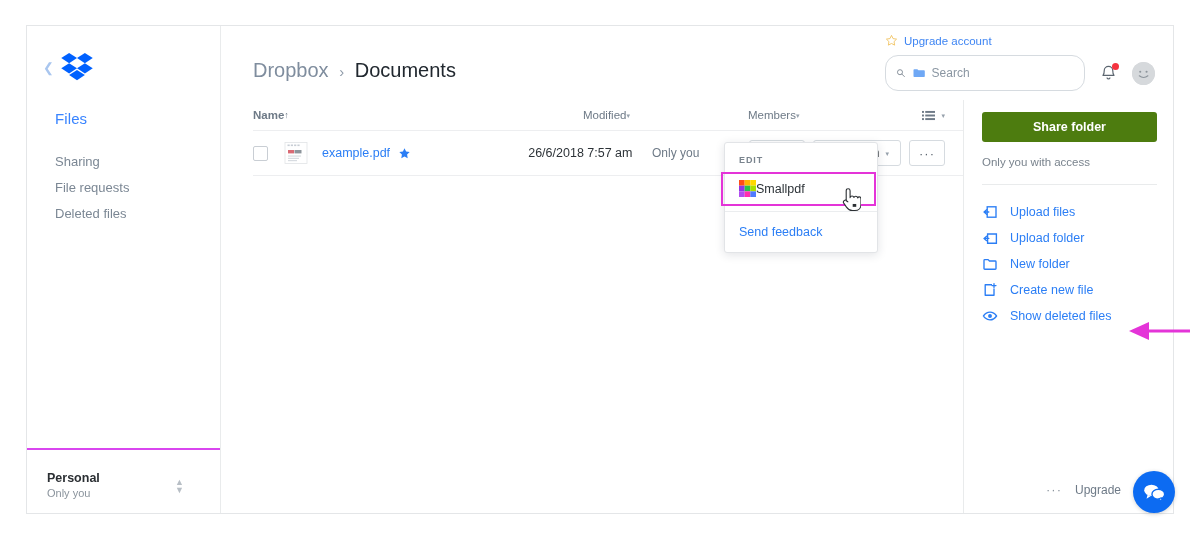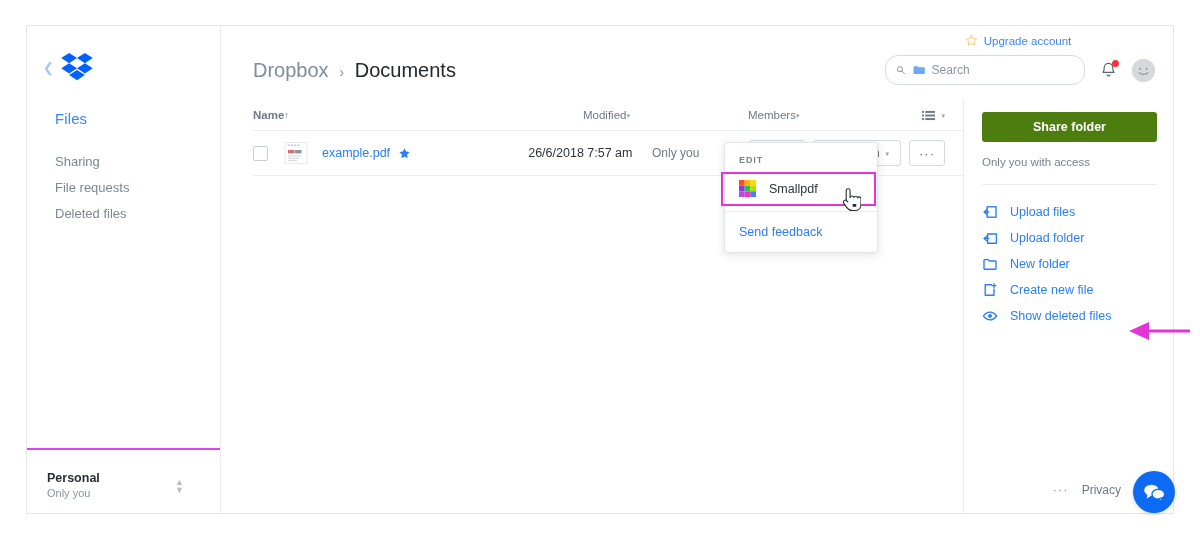--- a/index.html
+++ b/index.html
@@ -133,42 +133,42 @@
     white-space: nowrap;
   }
   .crumb-muted { color: #7f8d9e; }
   .crumb-sep { color: #8e9aa8; margin: 0 5px; font-size: 15px; }
   .crumb-current { color: #21282f; }
 
   .topbar-right {
     margin-left: auto;
     display: flex;
     flex-direction: column;
-    align-items: center;
+    align-items: flex-start;
     padding-top: 8px;
   }
   .upgrade-row {
     display: flex;
     align-items: center;
     gap: 6px;
     font-size: 11.5px;
     color: #3e85f3;
     cursor: pointer;
     padding-right: 4px;
   }
   .star-outline { width: 13px; height: 13px; display: block; }
   .topbar-controls {
     display: flex;
     align-items: center;
     gap: 14px;
     margin-top: 8px;
   }
   .searchbox {
     width: 200px;
-    height: 30px;
+    height: 36px;
     border: 1px solid #d6dbe0;
     border-radius: 13px;
     display: flex;
     align-items: center;
     padding: 0 10px;
     box-sizing: border-box;
     gap: 7px;
     background: #fff;
   }
   .search-glass { width: 12px; height: 12px; display:block; }
@@ -314,21 +314,21 @@
   .dd-label {
     font-size: 9px;
     letter-spacing: 0.9px;
     color: #7a848e;
     font-weight: bold;
     padding: 12px 0 7px 14px;
   }
   .dd-app-row {
     display: flex;
     align-items: center;
-    gap: 13px;
+    gap: 0;
     padding: 8px 0 8px 14px;
     cursor: pointer;
     position: relative;
   }
   .smallpdf-icon { width: 17px; height: 17px; display: block; }
   .dd-app-name { font-size: 12.5px; color: #2d3338; }
   .dd-divider { height: 1px; background: #ebedef; margin: 6px 0 0 0; }
   .dd-feedback {
     font-size: 12.5px;
     color: #2b7ef5;
@@ -676,21 +676,21 @@
             <div class="panel-action">
               <svg class="pa-icon" viewBox="0 0 20 20">
                 <path d="M1.8 10S5 5.2 10 5.2 18.2 10 18.2 10 15 14.8 10 14.8 1.8 10 1.8 10z" fill="none" stroke="#2b7ef5" stroke-width="1.7" stroke-linejoin="round"></path>
                 <circle cx="10" cy="10" r="2.4" fill="#2b7ef5"></circle>
               </svg>
               <span>Show deleted files</span>
             </div>
 
             <div class="panel-footer">
               <span class="dots-muted">···</span>
-              <span class="privacy-link">Privacy</span>
+              <span class="privacy-link">Upgrade</span>
               <span class="help-circle">?</span>
               <span class="chat-bubble">
                 <svg viewBox="0 0 28 24" width="24" height="21">
                   <ellipse cx="11" cy="9.5" rx="8.4" ry="6.6" fill="#ffffff"></ellipse>
                   <path d="M6.5 14.6l-1.2 4.6 5-3.2z" fill="#ffffff"></path>
                   <ellipse cx="19" cy="14" rx="7.4" ry="5.8" fill="#ffffff" stroke="#0c6bf2" stroke-width="1.6"></ellipse>
                   <path d="M22.5 18.2l1.3 4.2-4.6-2.8z" fill="#ffffff" stroke="#0c6bf2" stroke-width="1.4" stroke-linejoin="round"></path>
                 </svg>
               </span>
             </div>

